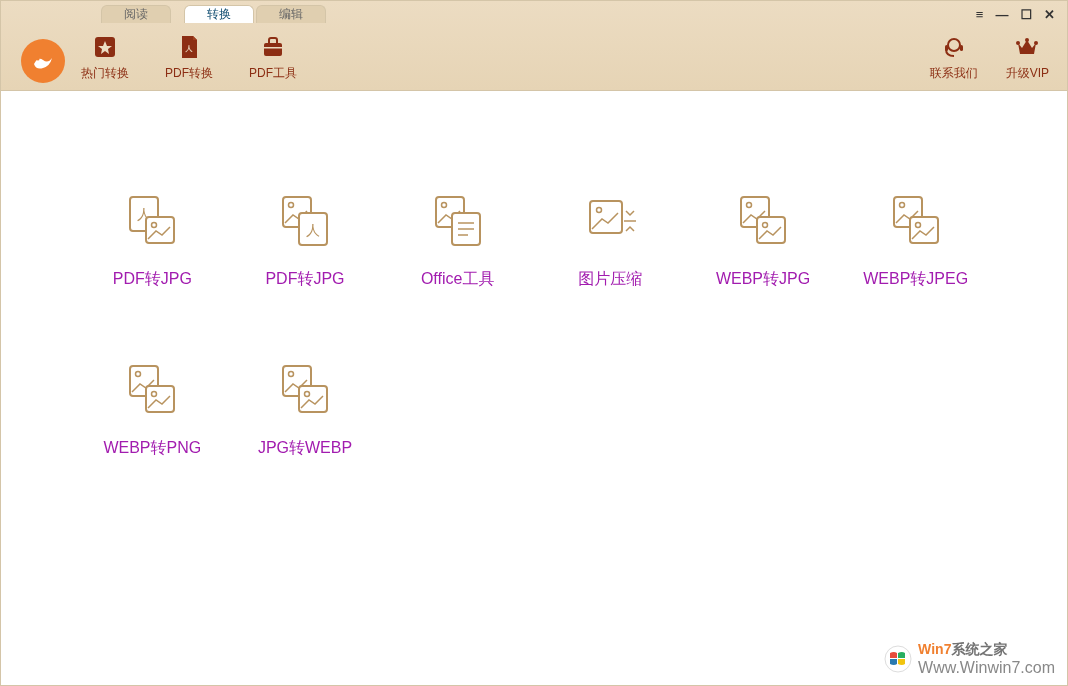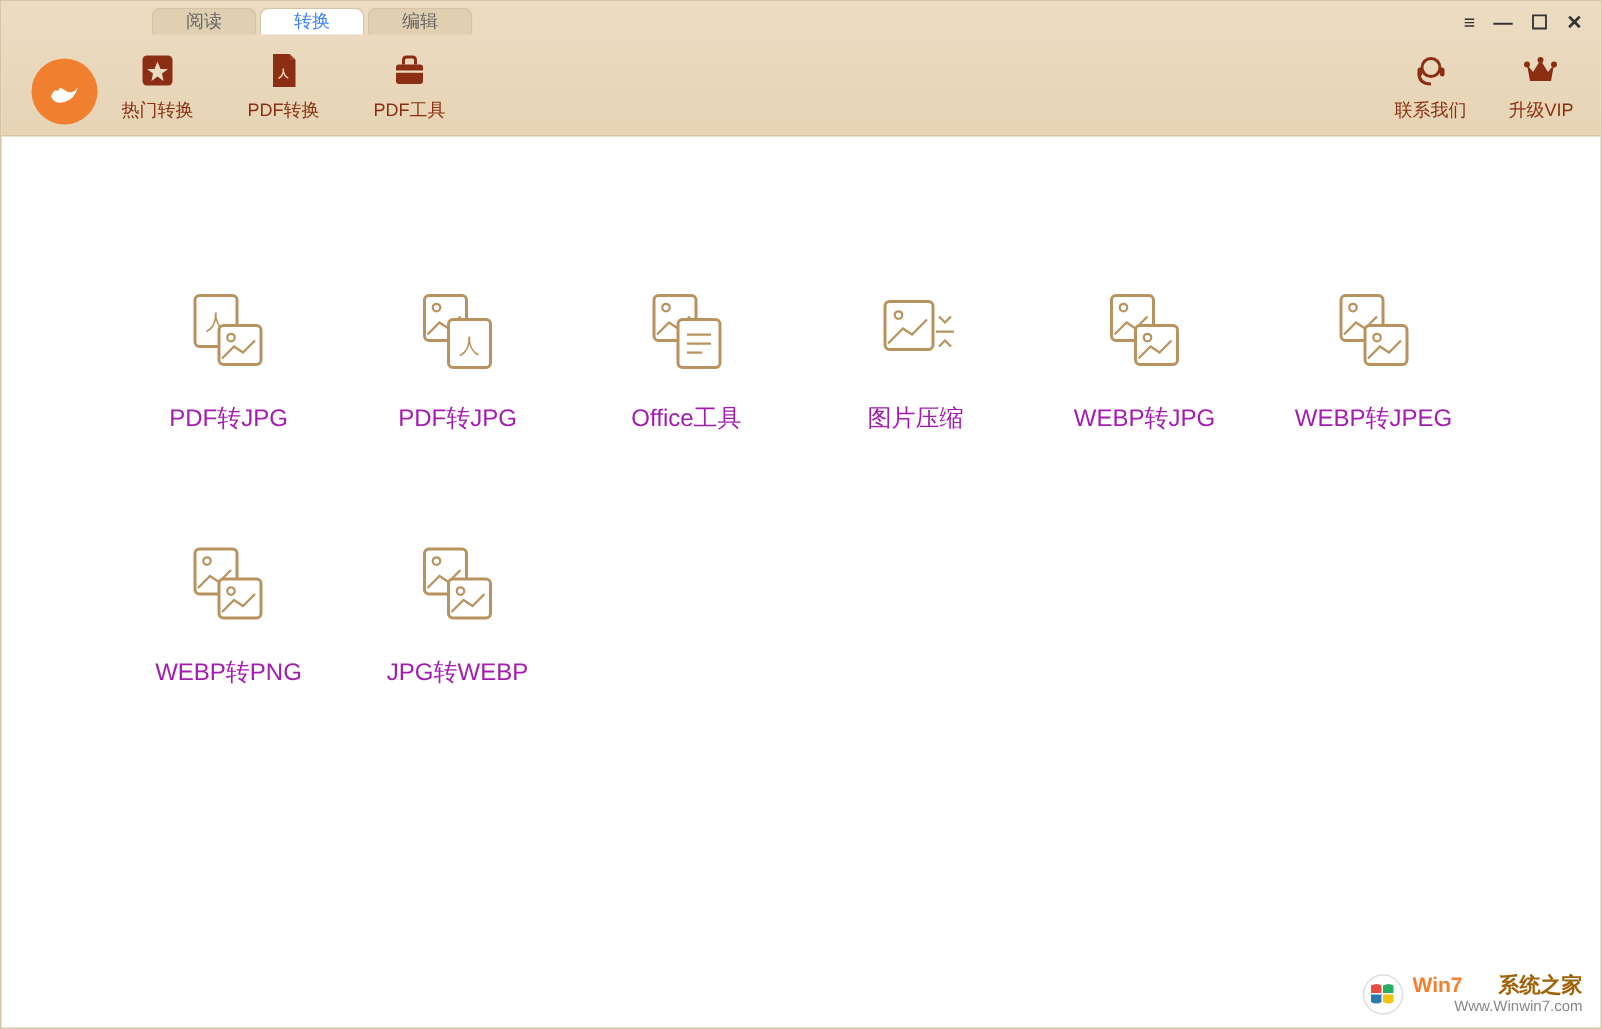--- a/index.html
+++ b/index.html
@@ -2,21 +2,21 @@
 <html><head>
   <meta charset="utf-8">
   <style>
     * { margin: 0; padding: 0; box-sizing: border-box; font-family: "Microsoft YaHei", sans-serif; }
     body { width: 1068px; height: 686px; background: #fff; border: 1px solid #d4c5a8; position: relative; overflow: hidden; }
     
     .header { height: 90px; background: linear-gradient(to bottom, #ecdcc2, #e6d4b5); border-bottom: 1px solid #d4c5a8; position: relative; }
     
     .top-tabs { display: flex; padding-left: 100px; padding-top: 4px; }
     .top-tab { padding: 0 22px; font-size: 12px; color: #666; background: #e0cfb0; border-radius: 6px 6px 0 0; margin-right: 2px; cursor: pointer; border: 1px solid #d4c5a8; border-bottom: none; }
-    .top-tab.active { background: #fff; color: #3b82f6; }
+    .top-tab.active { background: #fff; color: #0c4a6e; margin-left: 11px; }
     
     .window-controls { position: absolute; top: 6px; right: 12px; display: flex; gap: 12px; align-items: center; }
     .window-controls span { cursor: pointer; font-size: 13px; color: #333; font-weight: bold; }
     
     .logo { position: absolute; left: 20px; top: 38px; width: 44px; height: 44px; background: #f08030; border-radius: 50%; display: flex; align-items: center; justify-content: center; }
     
     .nav-items { display: flex; padding-left: 76px; padding-top: 8px; gap: 28px; align-items: flex-start; }
     .nav-item { display: flex; flex-direction: column; align-items: center; gap: 4px; cursor: pointer; padding: 2px 4px; }
     .nav-item-label { font-size: 12px; color: #8c2e13; }
     .nav-item.active .nav-item-label { color: #f08030; }
@@ -28,22 +28,22 @@
     
     .content { padding: 100px 80px 30px 80px; }
     .grid { display: grid; grid-template-columns: repeat(6, 1fr); gap: 70px 10px; }
     .grid-item { display: flex; flex-direction: column; align-items: center; gap: 18px; cursor: pointer; }
     .grid-icon { width: 60px; height: 60px; display: flex; align-items: center; justify-content: center; }
     .grid-label { font-size: 16px; color: #a21caf; }
     
     .watermark { position: absolute; bottom: 8px; right: 12px; display: flex; align-items: center; gap: 6px; }
     .watermark-text { font-size: 14px; font-weight: bold; }
     .wm-orange { color: #f08030; }
-    .wm-blue { color: #a16207; margin-left: 24px; }
-    .wm-url { font-size: 10px; color: #888; display: block; text-align: right; }
+    .wm-blue { color: #737373; }
+    .wm-url { font-size: 16px; color: #888; display: block; text-align: right; }
   </style>
 </head>
 <body>
 
 <div class="header">
   <div class="top-tabs">
     <div class="top-tab">阅读</div>
     <div class="top-tab active">转换</div>
     <div class="top-tab">编辑</div>
   </div>

